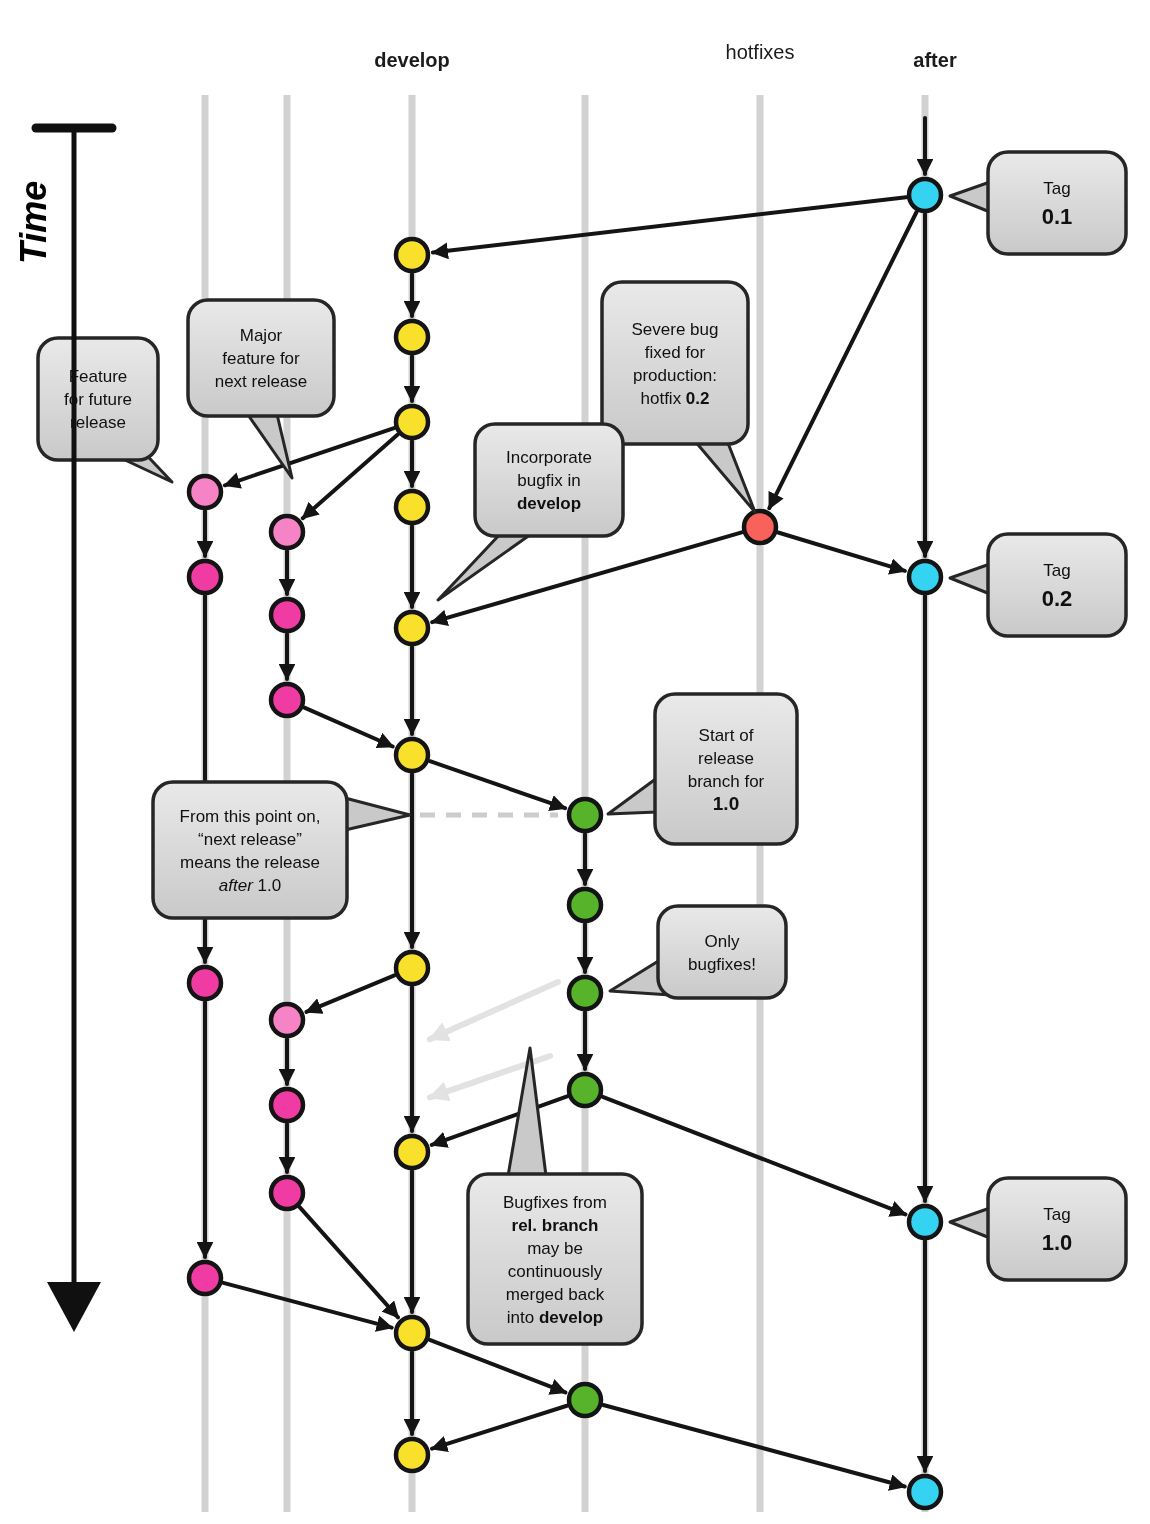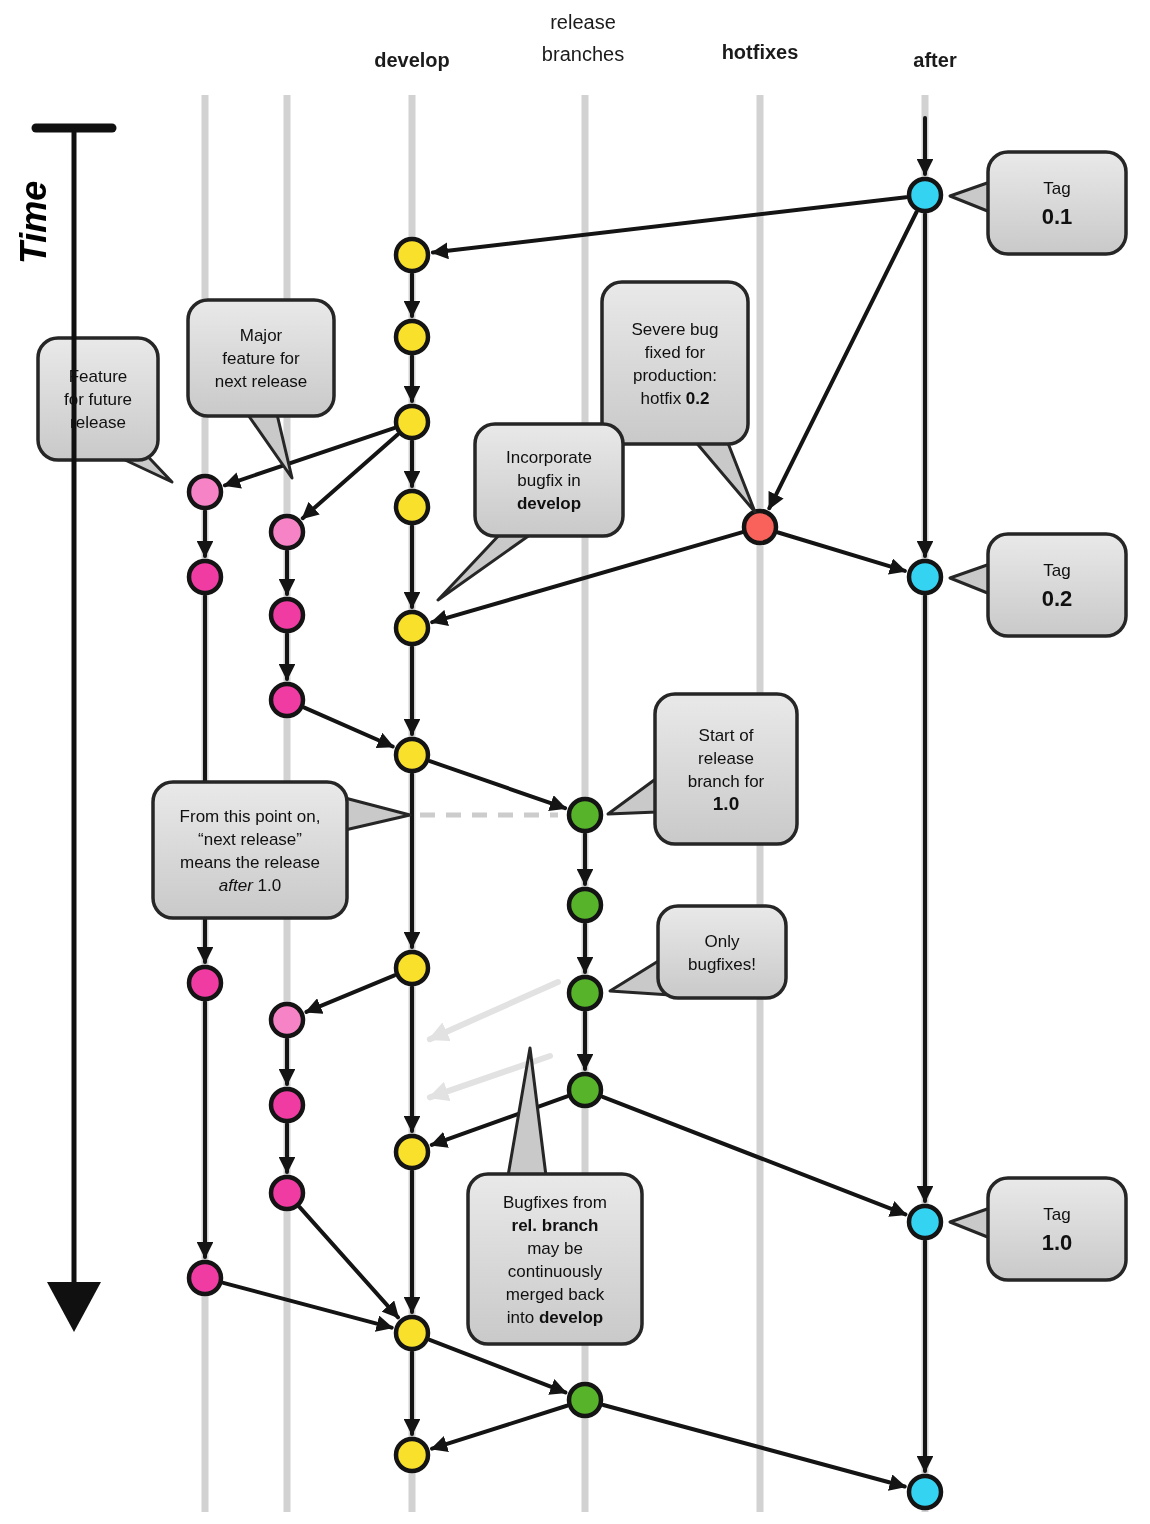--- a/index.html
+++ b/index.html
@@ -5,21 +5,21 @@
   html,body{margin:0;padding:0;background:#ffffff;}
   body{font-family:"Liberation Sans", sans-serif;}
   .stage{position:relative;width:1150px;height:1524px;background:#ffffff;overflow:hidden;}
   .stage > svg{position:absolute;left:0;top:0;}
   svg text{font-family:"Liberation Sans", sans-serif;}
   .hdr{position:absolute;text-align:center;font-size:20px;line-height:32px;color:#1b1b1b;}
   .hdr.bold{font-weight:700;}
   #hdr-feature{left:195px;top:20px;width:110px;}
   #hdr-develop{left:352px;top:44px;width:120px;}
   #hdr-release{left:528px;top:6px;width:110px;}
-  #hdr-hotfixes{left:700px;top:36px;width:120px;font-weight:bold;}
+  #hdr-hotfixes{left:700px;top:36px;width:120px;}
   #hdr-master{left:875px;top:44px;width:120px;}
 </style>
 </head>
 <body>
 
 <div class="stage">
   <svg id="diagram" width="1150" height="1524" viewBox="0 0 1150 1524">
       <defs>
         <marker id="arrow" viewBox="0 0 10 10" refX="9" refY="5" markerWidth="4.2" markerHeight="4.2" orient="auto">
           <path d="M0,0 L10,5 L0,10 z" fill="#141414"></path>
@@ -175,16 +175,15 @@
       </g>
       <g>
         <line x1="36" y1="128" x2="112" y2="128" stroke="#101010" stroke-width="9" stroke-linecap="round"></line>
         <line x1="74" y1="128" x2="74" y2="1290" stroke="#101010" stroke-width="5"></line>
         <polygon points="74,1332 47,1282 101,1282" fill="#101010"></polygon>
         <text transform="translate(46,264) rotate(-90)" font-size="36" font-weight="bold" font-style="italic" fill="#000000">Time</text>
       </g>
     </svg>
 
   <div class="hdr bold" id="hdr-develop">develop</div>
-  <div class="hdr" id="hdr-release">release branches</div>
   <div class="hdr" id="hdr-hotfixes">hotfixes</div>
   <div class="hdr bold" id="hdr-master">after</div>
 </div>
 
 </body></html>

